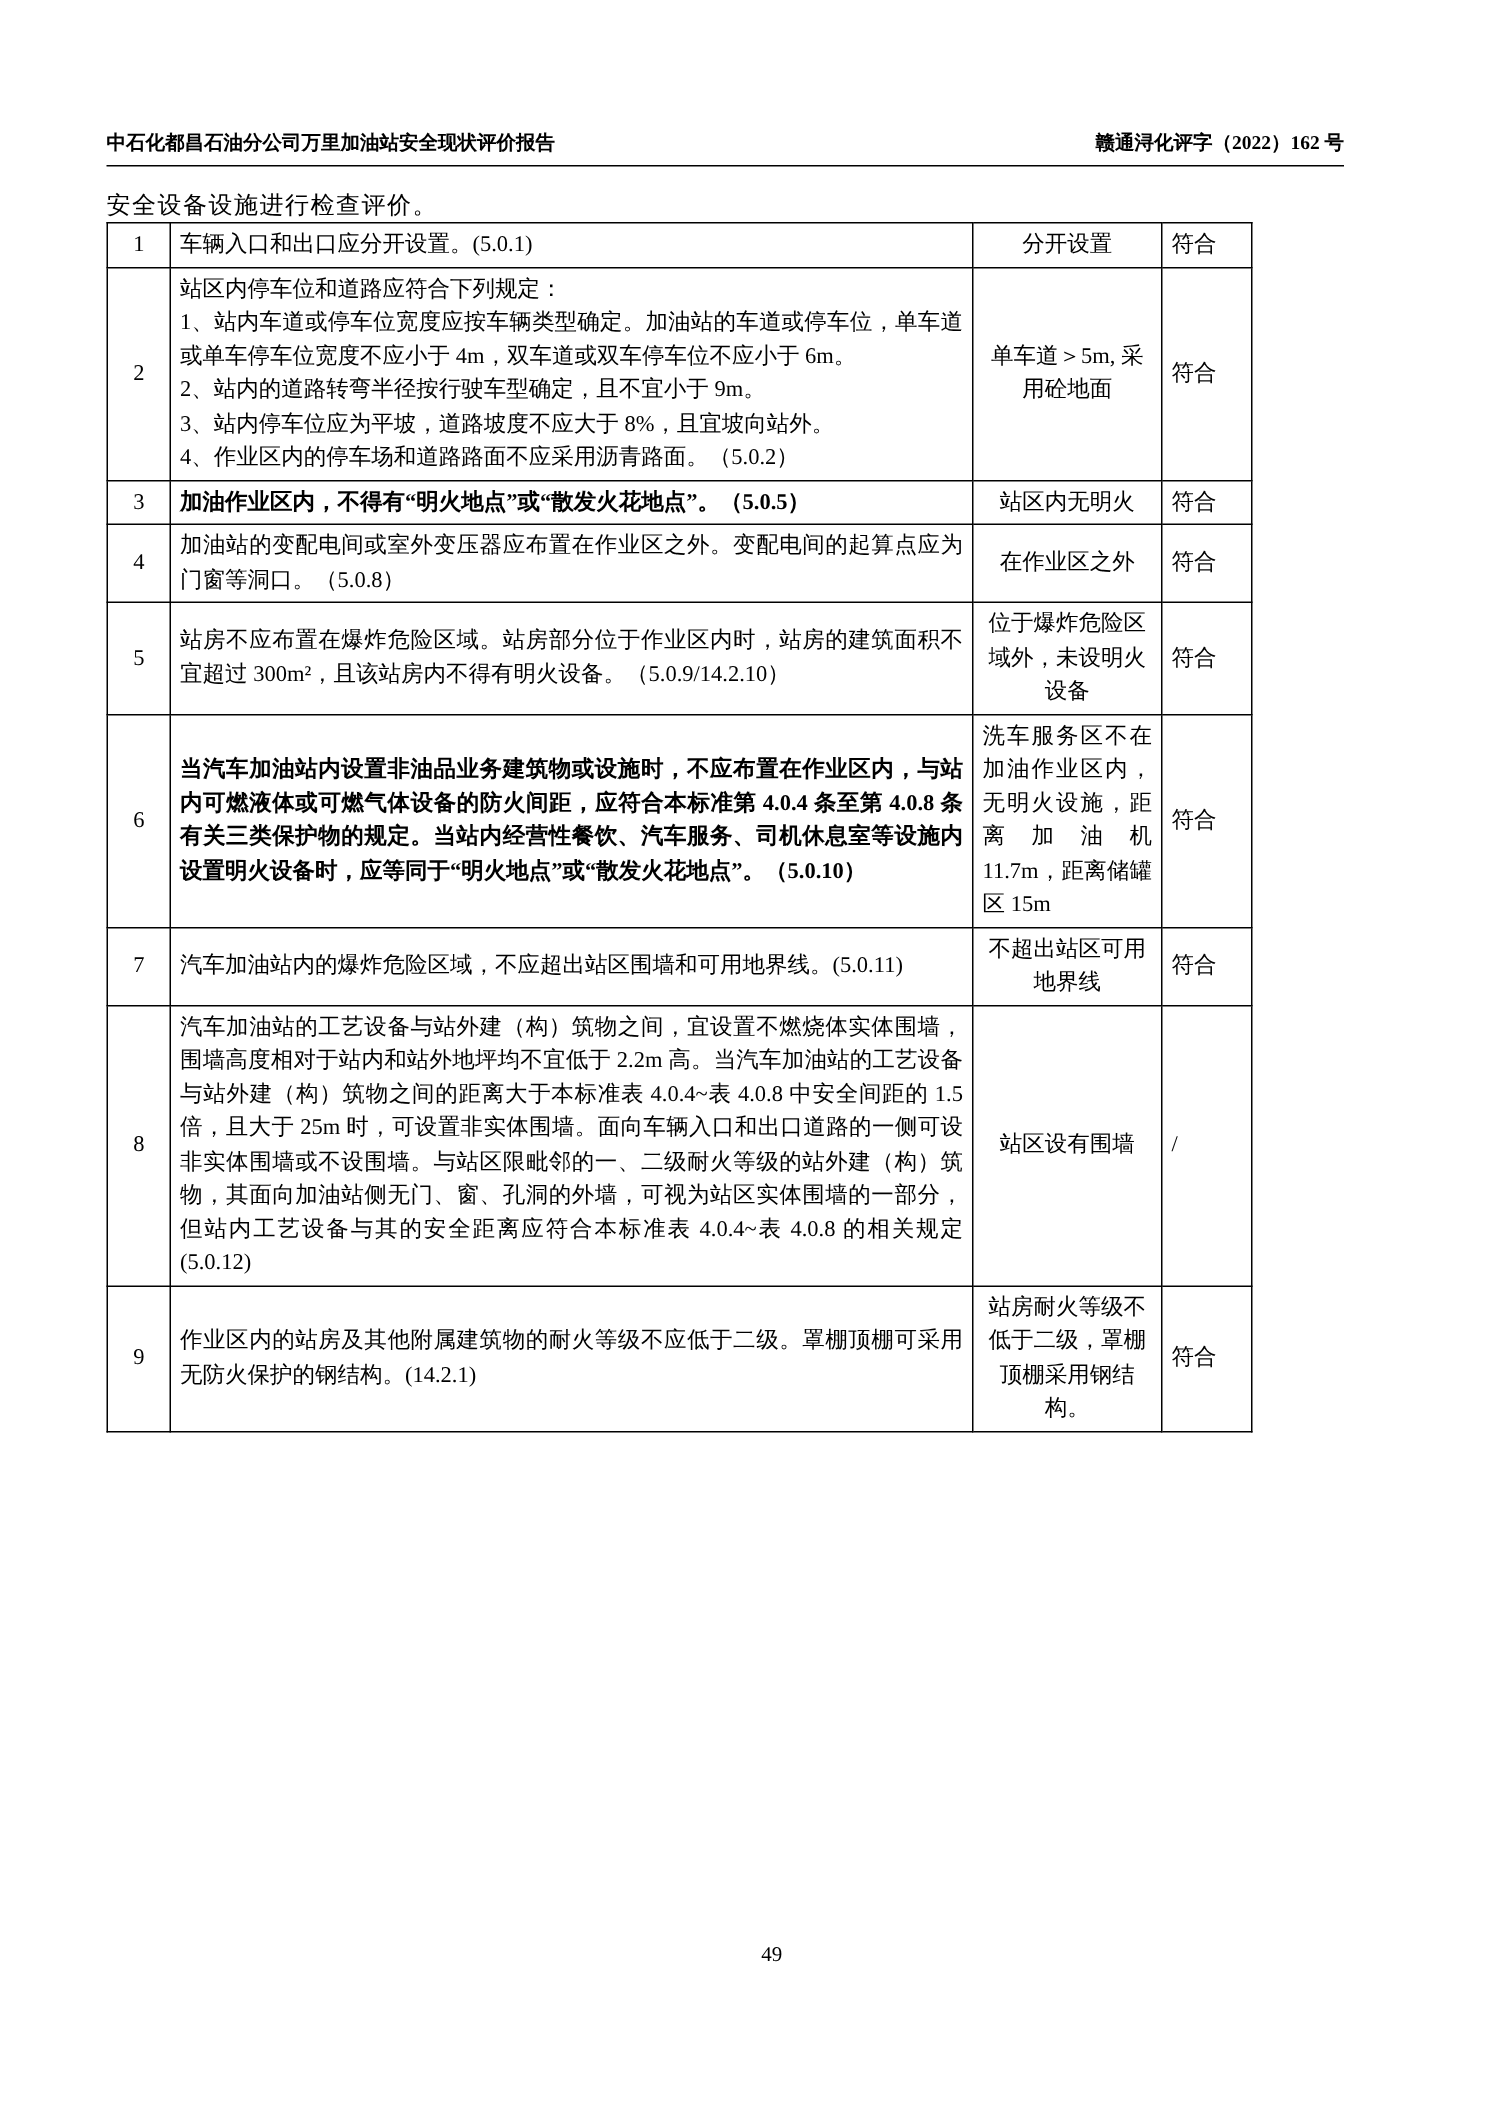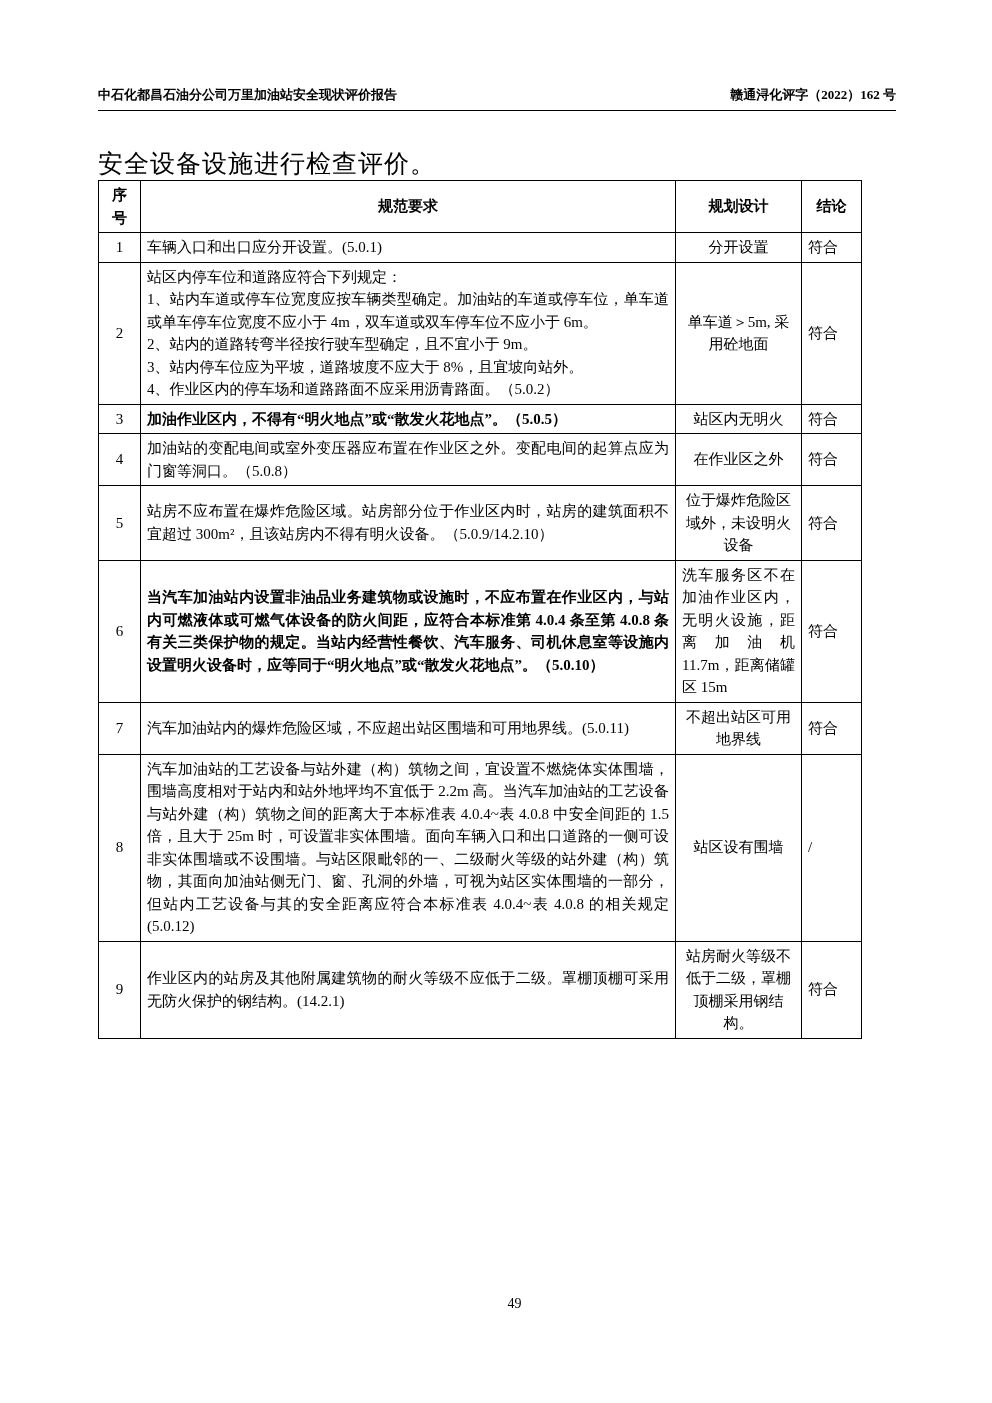--- a/index.html
+++ b/index.html
@@ -6,34 +6,34 @@
   html, body { margin: 0; padding: 0; background: #ffffff; }
   body {
     font-family: "Liberation Serif", "DejaVu Serif", serif;
     color: #000;
   }
   .page {
     position: relative;
     width: 992px;
     height: 1403px;
     background: #fff;
-    padding: 86px 96px 0 98px;
+    padding: 86px 96px 0 71px;
   }
   .doc-header {
     display: flex;
     justify-content: space-between;
     align-items: flex-end;
     font-size: 13px;
     font-weight: bold;
     padding-bottom: 6px;
     border-bottom: 1.5px solid #000;
   }
   .intro {
-    margin: 36px 0 0 0;
-    font-size: 25px;
+    margin: 16px 0 0 0;
+    font-size: 16px;
     letter-spacing: 1px;
   }
   .table-title {
     text-align: center;
     font-weight: bold;
     font-size: 18px;
     margin: 20px 0 12px 0;
     letter-spacing: 1px;
   }
   table.eval {
@@ -88,26 +88,20 @@
 
 
   <table class="eval">
     <colgroup>
       <col class="c-num">
         <col class="c-req">
         <col class="c-des">
         <col class="c-con">
     </colgroup>
     <tbody>
-      <tr>
-        <th class="colhead">序号</th>
-        <th class="colhead">规范要求</th>
-        <th class="colhead">规划设计</th>
-        <th class="colhead">结论</th>
-      </tr>
 
       <tr>
         <td class="num">1</td>
         <td class="req">车辆入口和出口应分开设置。(5.0.1)</td>
         <td class="des">分开设置</td>
         <td class="con">符合</td>
       </tr>
 
       <tr>
         <td class="num">2</td>

